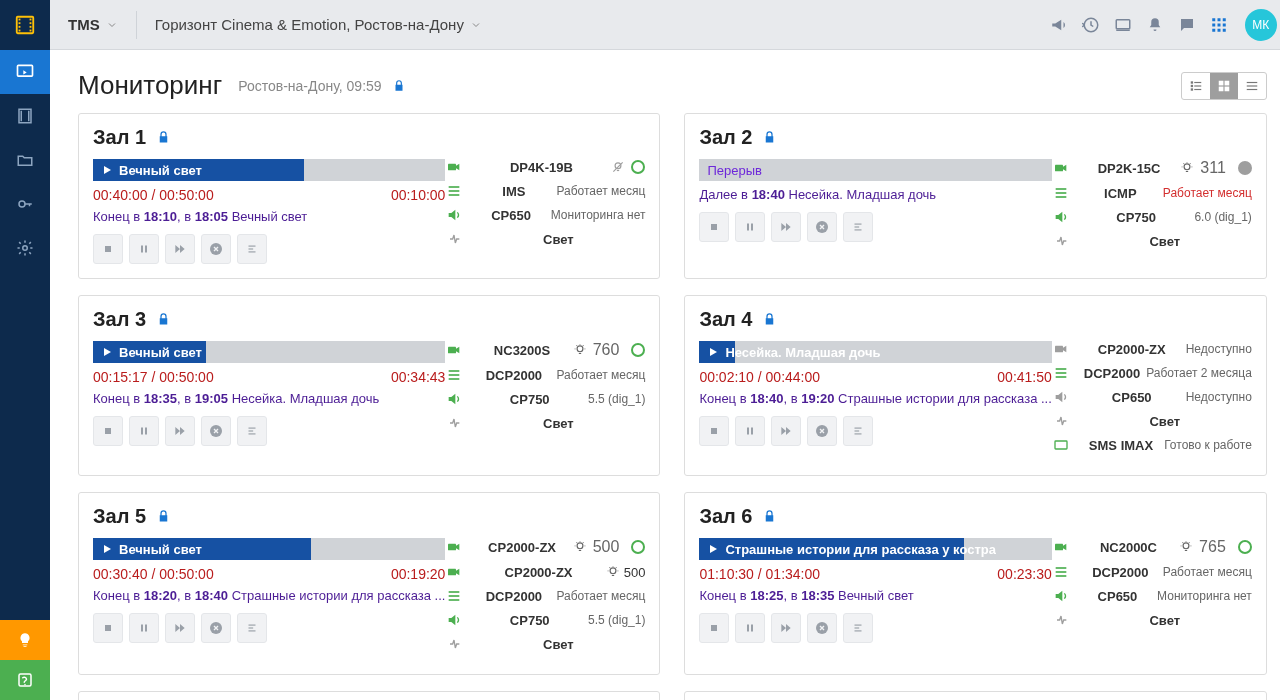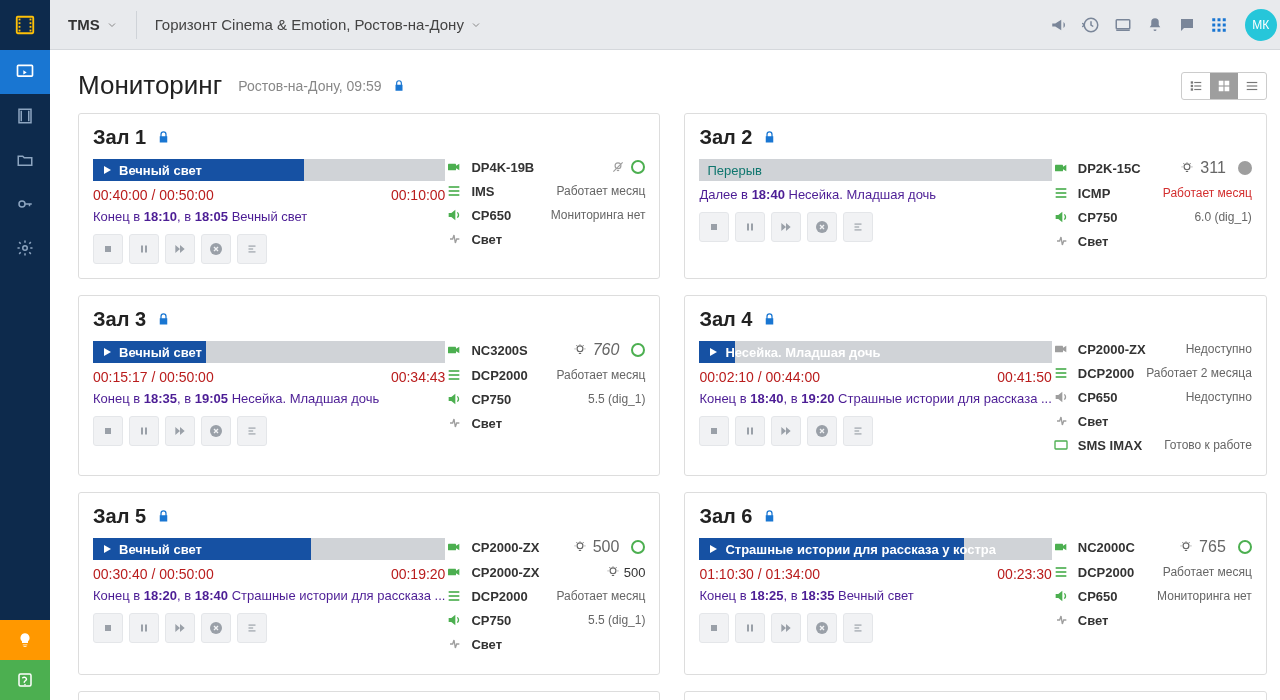--- a/index.html
+++ b/index.html
@@ -49,30 +49,30 @@
 
 .hall-body { display: flex; }
 .hall-left { flex: 1; min-width: 0; }
 .hall-right { width: 200px; flex-shrink: 0; }
 
 .progress-bar { height: 22px; background: #d0d3d7; position: relative; display: flex; align-items: center; overflow: hidden; margin-bottom: 6px; }
 .progress-fill { position: absolute; left: 0; top: 0; bottom: 0; background: #1651a3; }
 .progress-bar.paused .progress-fill { background: transparent; }
 .progress-bar .pb-icon { position: relative; z-index: 1; color: #fff; margin: 0 6px 0 8px; display: flex; }
 .progress-bar .pb-title { position: relative; z-index: 1; color: #fff; font-weight: bold; font-size: 13px; white-space: nowrap; overflow: hidden; text-overflow: ellipsis; }
-.progress-bar.paused .pb-title { color: #0f766e; font-weight: normal; margin-left: 8px; }
+.progress-bar.paused .pb-title { color: #6d28d9; font-weight: normal; margin-left: 8px; }
 
 .time-row { display: flex; justify-content: space-between; font-size: 14px; color: #b91c1c; margin-bottom: 6px; }
 .next-row { font-size: 13px; color: #4c1d95; margin-bottom: 10px; white-space: nowrap; overflow: hidden; text-overflow: ellipsis; }
 .next-row b { font-weight: bold; }
 
 .controls { display: flex; gap: 6px; }
 .ctrl { width: 30px; height: 30px; background: #f1f2f4; border: 1px solid #e4e6e9; border-radius: 3px; display: flex; align-items: center; justify-content: center; color: #9aa0a8; cursor: pointer; }
 
-.dev-row { display: flex; align-items: center; margin-bottom: 8px; font-size: 13px; }
+.dev-row { display: flex; align-items: center; margin-bottom: 8px; font-size: 13px; text-align: center; }
 .dev-row .dev-icon { width: 18px; display: flex; align-items: center; justify-content: center; color: #4caf50; margin-right: 8px; flex-shrink: 0; }
 .dev-row .dev-icon.gray { color: #9e9e9e; }
 .dev-row .dev-name { font-weight: bold; color: #333; flex: 1; white-space: nowrap; overflow: hidden; text-overflow: ellipsis; }
 .dev-row .dev-status { font-size: 12px; color: #666; white-space: nowrap; }
 .dev-row .dev-status.warn { color: #d32f2f; }
 
 .lamp-row .lamp-icon { color: #666; }
 .lamp-row .lamp-val { font-size: 16px; color: #666; margin-right: 6px; }
 .lamp-row .dot-green { width: 14px; height: 14px; border: 2px solid #4caf50; border-radius: 50%; }
 .lamp-row .dot-gray-filled { width: 14px; height: 14px; background: #9e9e9e; border-radius: 50%; }
@@ -511,21 +511,21 @@
             </div>
       <div class="hall-right">
               <div class="dev-row">
         <span class="dev-icon ">
                   <svg width="16" height="16" viewBox="0 0 24 24" fill="currentColor">
                     <rect x="3" y="7" width="12" height="10" rx="1"></rect>
                     <path d="M15 10l5-3v10l-5-3z"></path>
                   </svg>
                 </span>
         <span class="dev-name">NC3200S</span>
-        <span style="display:flex;align-items:center;gap:6px;margin-left:auto;font-style:italic;" class="lamp-row">
+        <span style="display:flex;align-items:center;gap:6px;margin-left:auto;" class="lamp-row">
       <span class="lamp-icon">
                     <svg width="14" height="14" viewBox="0 0 24 24" fill="none" stroke="currentColor" stroke-width="2">
                       <circle cx="12" cy="10" r="5"></circle>
                       <path d="M10 18h4M12 2v1M4 10H3M21 10h-1M6 4l1 1M18 4l-1 1"></path>
                     </svg>
                   </span>
       <span class="lamp-val">760</span>
       <span class="dot-green"></span>
     </span>
       </div>

